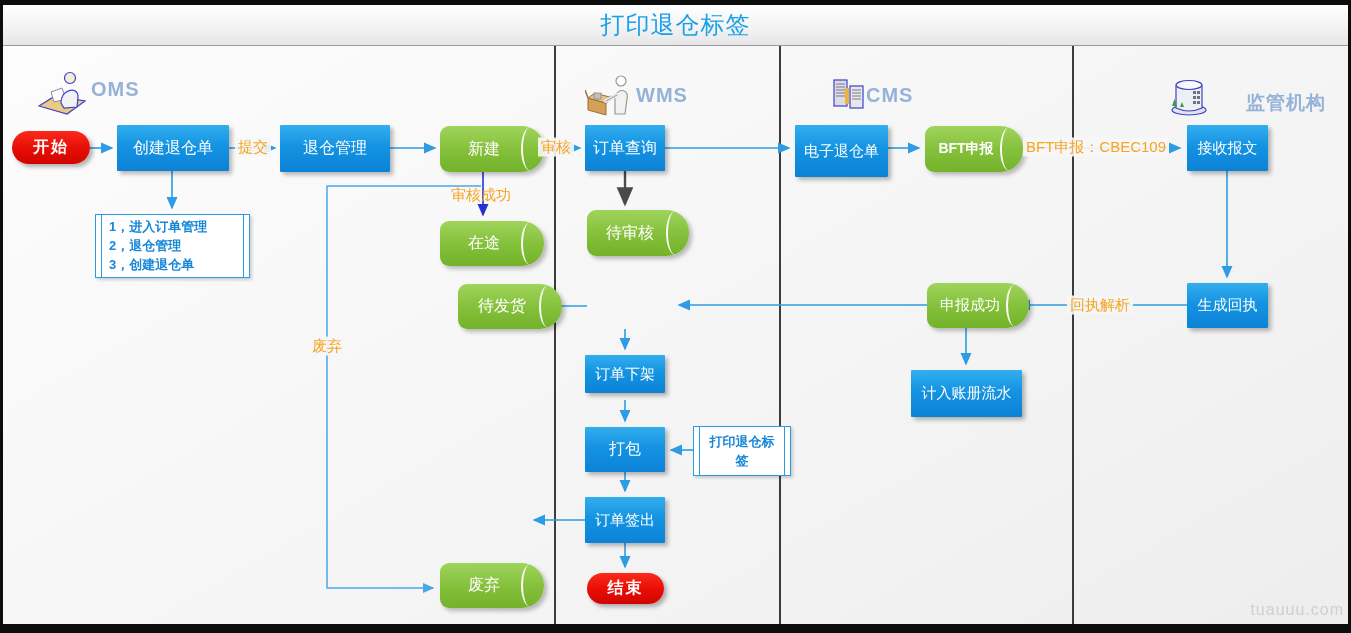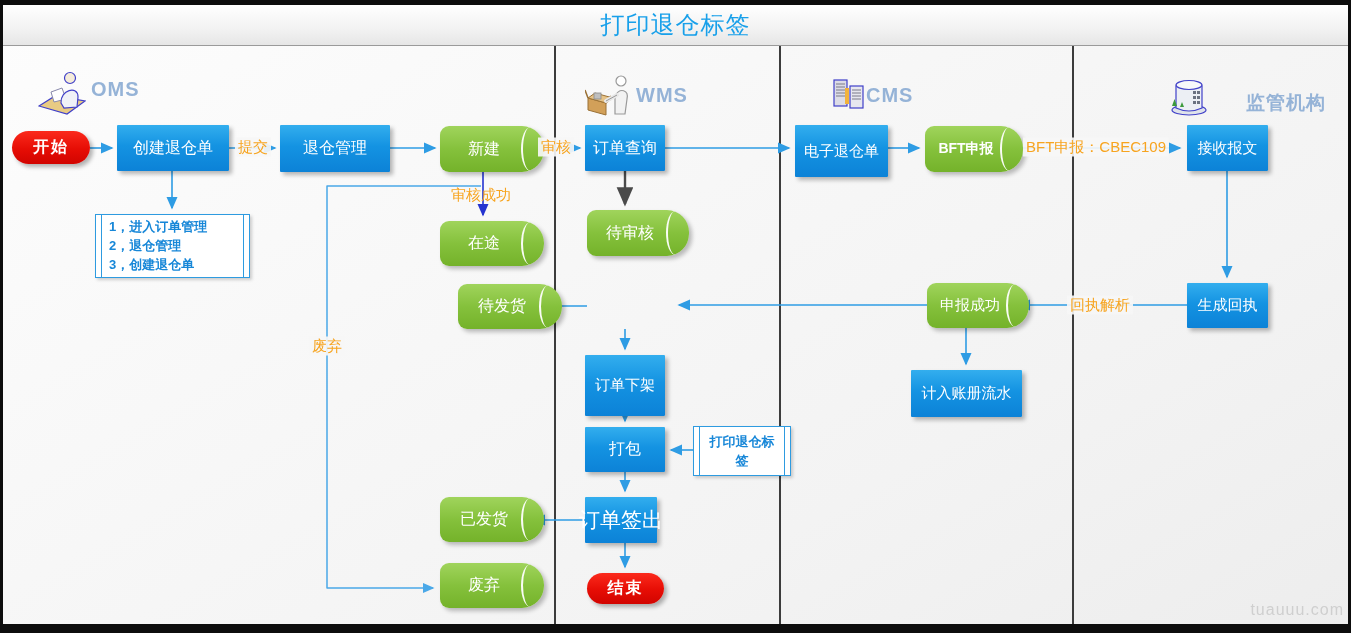--- a/index.html
+++ b/index.html
@@ -159,29 +159,28 @@
   <div class="node rect" style="left:117px;top:125px;width:112px;height:46px">创建退仓单</div>
   <div class="node rect" style="left:280px;top:125px;width:110px;height:47px">退仓管理</div>
   <div class="node cyl" style="left:440px;top:126px;width:88px;height:46px">新建</div>
   <div class="note" style="left:95px;top:214px;width:153px;height:60px;padding-top:2px">
     <div class="note-line">1，进入订单管理</div>
     <div class="note-line">2，退仓管理</div>
     <div class="note-line">3，创建退仓单</div>
   </div>
   <div class="node cyl" style="left:440px;top:221px;width:88px;height:45px">在途</div>
   <div class="node cyl" style="left:458px;top:284px;width:88px;height:45px">待发货</div>
-  <div class="node cyl" style="left:440px;top:497px;width:88px;height:45px">已发货</div>
   <div class="node cyl" style="left:440px;top:563px;width:88px;height:45px">废弃</div>
 
   <div class="node rect" style="left:585px;top:125px;width:80px;height:46px">订单查询</div>
   <div class="node cyl" style="left:587px;top:210px;width:86px;height:46px">待审核</div>
-  <div class="node rect" style="left:585px;top:355px;width:80px;height:61px;font-size:15px">订单下架</div>
+  <div class="node rect" style="left:585px;top:355px;width:80px;height:38px;font-size:15px">订单下架</div>
   <div class="node rect" style="left:585px;top:427px;width:80px;height:45px">打包</div>
   <div class="note small" style="left:693px;top:426px;width:72px;height:48px">打印退仓标签</div>
-  <div class="node rect" style="left:585px;top:497px;width:72px;height:46px;font-size:21px">订单签出</div>
+  <div class="node rect" style="left:585px;top:497px;width:80px;height:46px;font-size:15px">订单签出</div>
   <div class="node pill" style="left:587px;top:573px;width:77px;height:31px">结束</div>
 
   <div class="node rect" style="left:795px;top:125px;width:93px;height:52px;font-size:15px">电子退仓单</div>
   <div class="node cyl bold" style="left:925px;top:126px;width:82px;height:46px;font-size:14px">BFT申报</div>
   <div class="node cyl" style="left:927px;top:283px;width:86px;height:45px;font-size:15px">申报成功</div>
   <div class="node rect" style="left:911px;top:370px;width:111px;height:47px;font-size:15px">计入账册流水</div>
 
   <div class="node rect" style="left:1187px;top:125px;width:81px;height:46px;font-size:15px">接收报文</div>
   <div class="node rect" style="left:1187px;top:283px;width:81px;height:45px;font-size:15px">生成回执</div>
 

